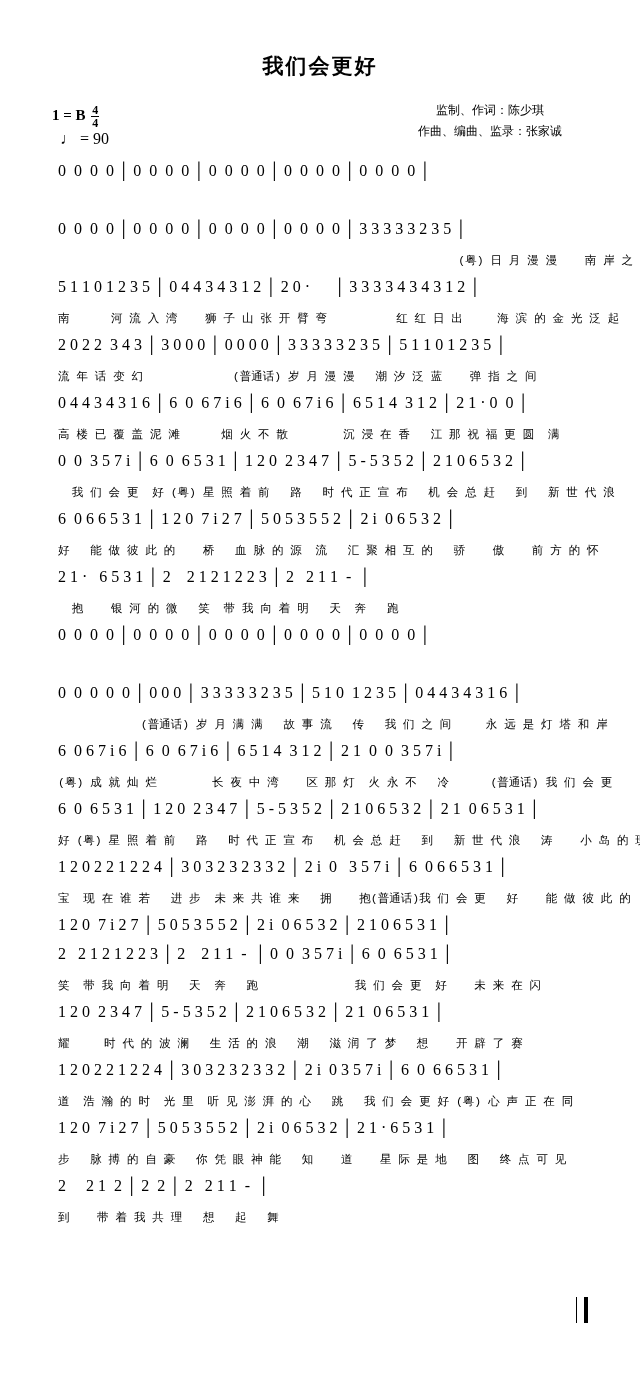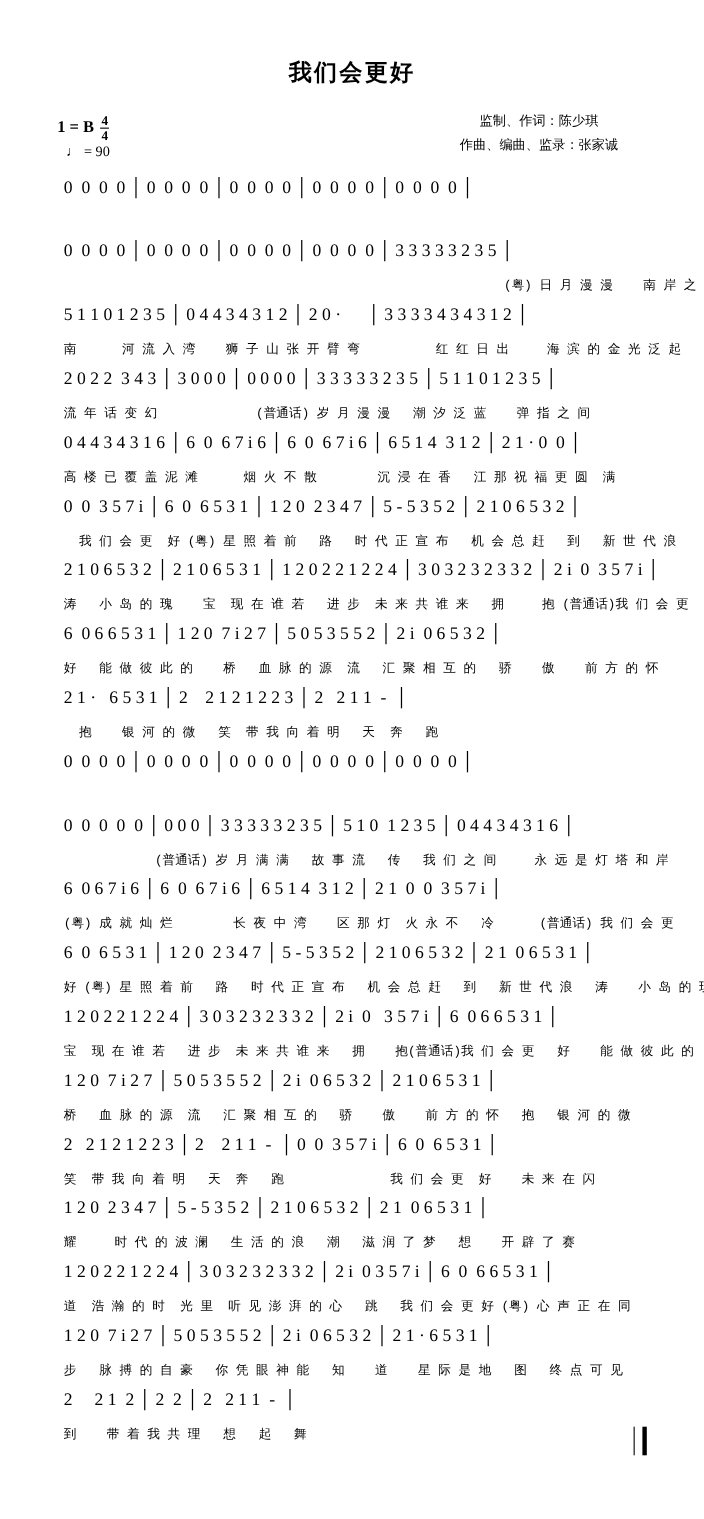--- a/index.html
+++ b/index.html
@@ -41,21 +41,21 @@
     text-align:center;
     line-height:1.0;
     font-size:12px;
     margin-left:2px;
   }
   .key .frac .num{display:block;border-bottom:1.4px solid #000;padding:0 1px;}
   .key .frac .den{display:block;padding:0 1px;}
   .tempo{
     position:absolute;
     left:60px; top:30px;
-    font-size:13px;
+    font-size:16px;
     font-family:"Liberation Serif", serif;
   }
   .credits{
     position:absolute;
     right:78px; top:0px;
     font-size:12px;
     line-height:1.75;
     font-family:"DejaVu Sans", sans-serif;
     text-align:center;
   }
@@ -134,24 +134,20 @@
     </div>
     <div class="line">
       <div class="notes">0 4 4 3 4 3 1 6 │ 6  0  6 7 i 6 │ 6  0  6 7 i 6 │ 6 5 1 4  3 1 2 │ 2 1 · 0  0 │</div>
       <div class="lyrics">高 楼 已 覆 盖 泥 滩      烟 火 不 散        沉 浸 在 香   江 那 祝 福 更 圆  满</div>
     </div>
     <div class="line">
       <div class="notes">0  0  3 5 7 i │ 6  0  6 5 3 1 │ 1 2 0  2 3 4 7 │ 5 - 5 3 5 2 │ 2 1 0 6 5 3 2 │</div>
       <div class="lyrics">  我 们 会 更  好 (粤) 星 照 着 前   路   时 代 正 宣 布   机 会 总 赶   到   新 世 代 浪</div>
     </div>
     <div class="line">
-      <div class="notes">2 1 0 6 5 3 2 │ 2 1 0 6 5 3 1 │ 1 2 0 2 2 1 2 2 4 │ 3 0 3 2 3 2 3 3 2 │ 2 i  0  3 5 7 i │</div>
-      <div class="lyrics">涛   小 岛 的 瑰    宝  现 在 谁 若   进 步  未 来 共 谁 来   拥     抱 (普通话)我 们 会 更</div>
-    </div>
-    <div class="line">
       <div class="notes">6  0 6 6 5 3 1 │ 1 2 0  7 i 2 7 │ 5 0 5 3 5 5 2 │ 2 i  0 6 5 3 2 │</div>
       <div class="lyrics">好   能 做 彼 此 的    桥   血 脉 的 源  流   汇 聚 相 互 的   骄    傲    前 方 的 怀</div>
     </div>
     <div class="line">
       <div class="notes">2 1 ·   6 5 3 1 │ 2    2 1 2 1 2 2 3 │ 2   2 1 1  -  │</div>
       <div class="lyrics">  抱    银 河 的 微   笑  带 我 向 着 明   天  奔   跑</div>
     </div>
     <div class="line">
       <div class="notes">0  0  0  0 │ 0  0  0  0 │ 0  0  0  0 │ 0  0  0  0 │ 0  0  0  0 │</div>
       <div class="lyrics"></div>
@@ -167,21 +163,20 @@
     <div class="line">
       <div class="notes">6  0  6 5 3 1 │ 1 2 0  2 3 4 7 │ 5 - 5 3 5 2 │ 2 1 0 6 5 3 2 │ 2 1  0 6 5 3 1 │</div>
       <div class="lyrics">好 (粤) 星 照 着 前   路   时 代 正 宣 布   机 会 总 赶   到   新 世 代 浪   涛    小 岛 的 瑰</div>
     </div>
     <div class="line">
       <div class="notes">1 2 0 2 2 1 2 2 4 │ 3 0 3 2 3 2 3 3 2 │ 2 i  0   3 5 7 i │ 6  0 6 6 5 3 1 │</div>
       <div class="lyrics">宝  现 在 谁 若   进 步  未 来 共 谁 来   拥    抱(普通话)我 们 会 更   好    能 做 彼 此 的</div>
     </div>
     <div class="line">
       <div class="notes">1 2 0  7 i 2 7 │ 5 0 5 3 5 5 2 │ 2 i  0 6 5 3 2 │ 2 1 0 6 5 3 1 │</div>
-      <div class="lyrics">桥   血 脉 的 源  流   汇 聚 相 互 的   骄    傲    前 方 的 怀   抱   银 河 的 微</div>
     </div>
     <div class="line">
       <div class="notes">2   2 1 2 1 2 2 3 │ 2    2 1 1  -  │ 0  0  3 5 7 i │ 6  0  6 5 3 1 │</div>
       <div class="lyrics">笑  带 我 向 着 明   天  奔   跑              我 们 会 更  好    未 来 在 闪</div>
     </div>
     <div class="line">
       <div class="notes">1 2 0  2 3 4 7 │ 5 - 5 3 5 2 │ 2 1 0 6 5 3 2 │ 2 1  0 6 5 3 1 │</div>
       <div class="lyrics">耀     时 代 的 波 澜   生 活 的 浪   潮   滋 润 了 梦   想    开 辟 了 赛</div>
     </div>
     <div class="line">

